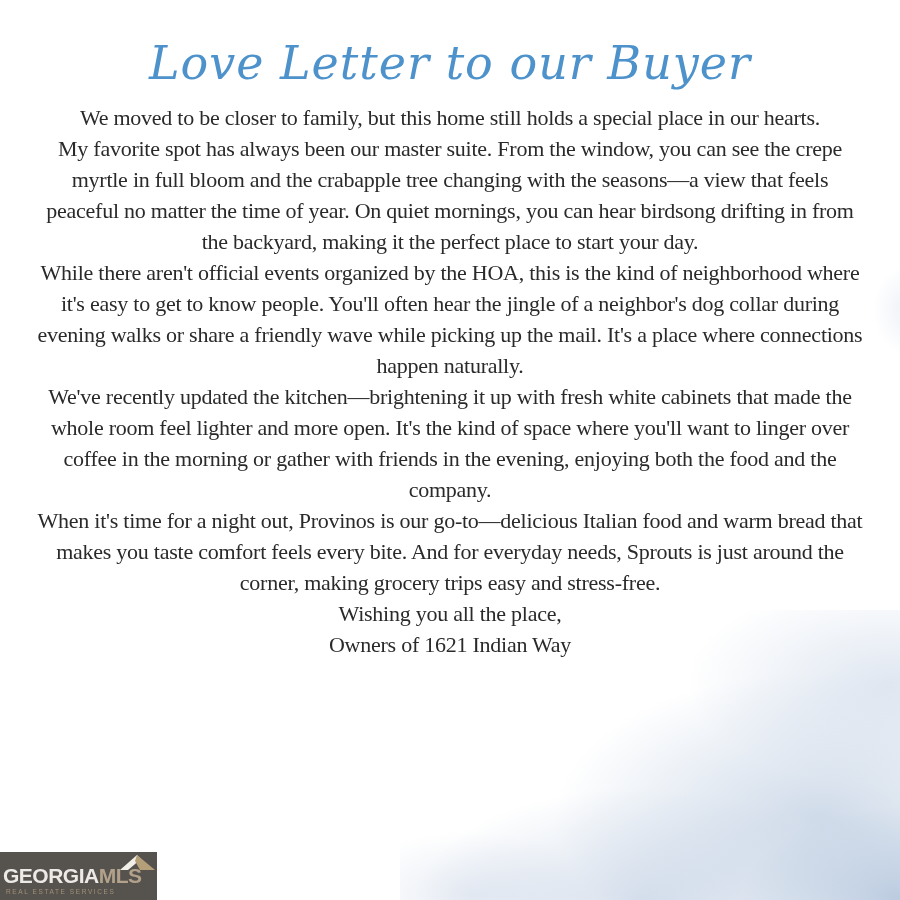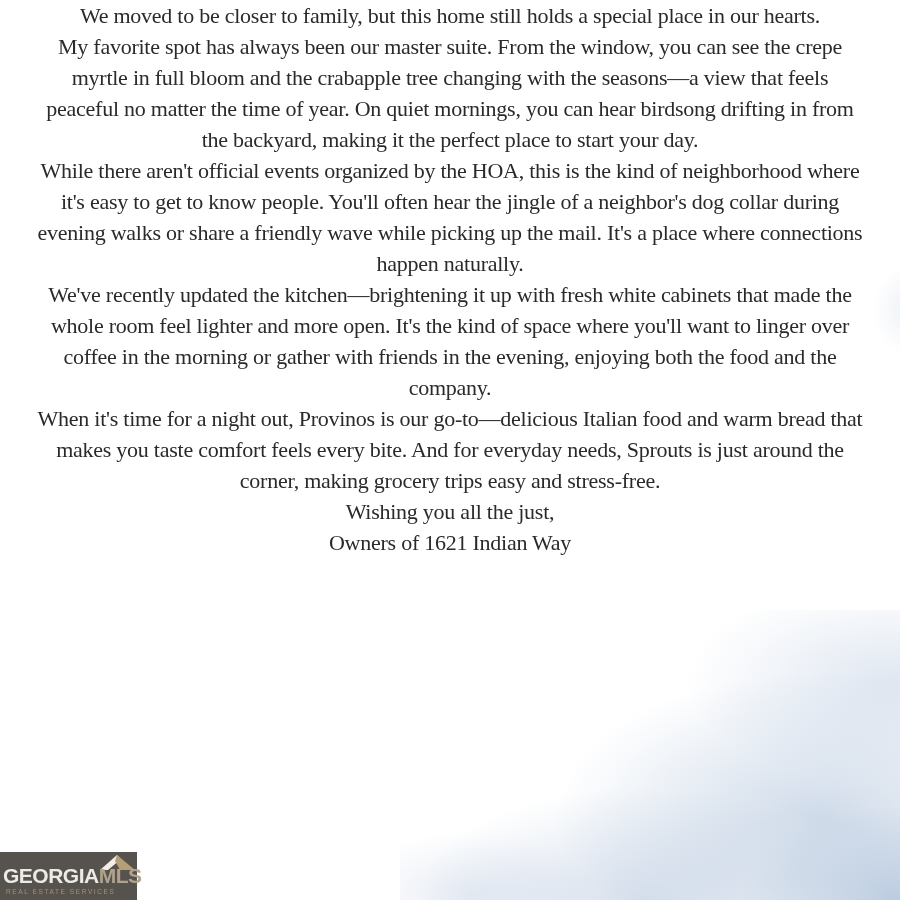--- a/index.html
+++ b/index.html
@@ -68,20 +68,21 @@
 
   
   .mls-logo {
     position: absolute;
     z-index: 3;
     left: 0;
     bottom: 0;
     width: 137px;
     height: 48px;
     background: #56524e;
+    padding-left: 20px;
   }
   .mls-roof {
     position: absolute;
     top: 1px;
     right: 2px;
     width: 46px;
     height: 17px;
   }
   .mls-wordmark {
     position: absolute;
@@ -106,28 +107,29 @@
   }
 </style>
 </head>
 <body>
 
 <div class="page">
 
   <div class="watercolor"></div>
   <div class="watercolor-wisp"></div>
 
+  <h1 class="title">Love Letter to our Buyer</h1>
 
   <main class="letter">
     <p>We moved to be closer to family, but this home still holds a special place in our hearts.</p>
     <p>My favorite spot has always been our master suite. From the window, you can see the crepe myrtle in full bloom and the crabapple tree changing with the seasons—a view that feels peaceful no matter the time of year. On quiet mornings, you can hear birdsong drifting in from the backyard, making it the perfect place to start your day.</p>
     <p>While there aren't official events organized by the HOA, this is the kind of neighborhood where it's easy to get to know people. You'll often hear the jingle of a neighbor's dog collar during evening walks or share a friendly wave while picking up the mail. It's a place where connections happen naturally.</p>
     <p>We've recently updated the kitchen—brightening it up with fresh white cabinets that made the whole room feel lighter and more open. It's the kind of space where you'll want to linger over coffee in the morning or gather with friends in the evening, enjoying both the food and the company.</p>
     <p>When it's time for a night out, Provinos is our go-to—delicious Italian food and warm bread that makes you taste comfort feels every bite. And for everyday needs, Sprouts is just around the corner, making grocery trips easy and stress-free.</p>
-    <p>Wishing you all the just,</p>
+    <p>Wishing you all the place,</p>
     <p>Owners of 1621 Indian Way</p>
   </main>
 
   <div class="mls-logo">
     <svg class="mls-roof" viewBox="0 0 46 17" aria-hidden="true">
       <polygon points="11,17 28,2 32,6 19,17" fill="#f2efe9"></polygon>
       <polygon points="28,2 46,17 31,17 26,8" fill="#b59f78"></polygon>
     </svg>
     <div class="mls-wordmark">
       <span class="mls-name1">GEORGIA</span><span class="mls-name2">MLS</span>

